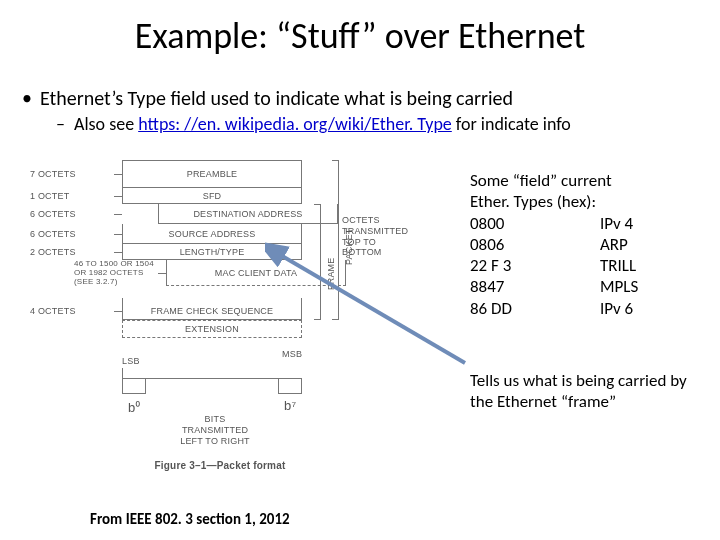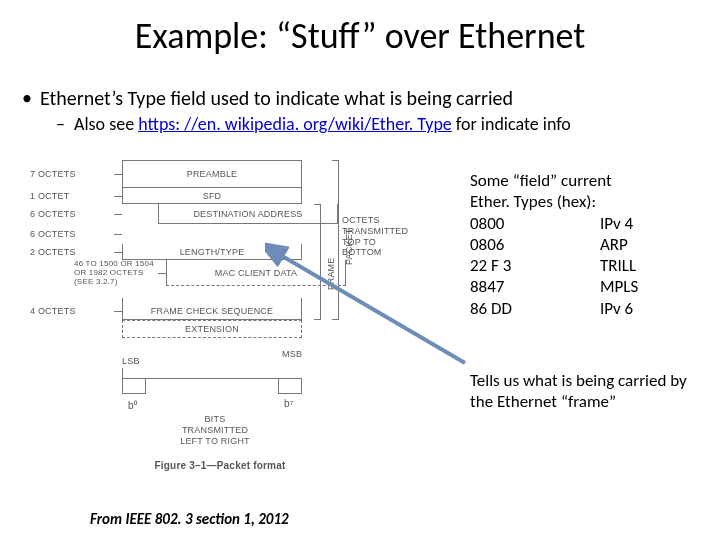--- a/index.html
+++ b/index.html
@@ -144,21 +144,21 @@
   }
   .diagram .bitrow-stub {
     position: absolute;
     border: 1px solid #777;
     border-top: none;
     border-right: none;
     box-sizing: border-box;
   }
   .diagram .bitlabel {
     position: absolute;
-    font-size: 10px;
+    font-size: 13px;
   }
   .diagram .bitnote {
     position: absolute;
     font-size: 9px;
     line-height: 1.2;
   }
   .diagram .figcap {
     position: absolute;
     font-size: 10px;
     font-weight: bold;
@@ -193,21 +193,20 @@
     width: 230px;
     font-size: 17px;
     line-height: 1.25;
   }
 
   .source {
     position: absolute;
     left: 90px;
     top: 510px;
     font-size: 15px;
-    font-style: italic;
     font-weight: bold;
     text-align: right;
   }
 
   
   .arrow-svg {
     position: absolute;
     left: 265px;
     top: 158px;
     width: 205px;
@@ -243,20 +242,21 @@
       <div class="field" style="top:0; height:16px; border-top:none;">SFD</div>
     </div>
     <div class="row" style="top:44px; height:20px;">
       <div class="olabel">6 OCTETS</div>
       <div class="tick" style="top:10px;"></div>
       <div class="field" style="top:0; height:20px; border-top:none;margin-left:36px;">DESTINATION ADDRESS</div>
     </div>
     <div class="row" style="top:64px; height:20px;">
       <div class="olabel">6 OCTETS</div>
       <div class="tick" style="top:10px;"></div>
+      <div class="field" style="top:0; height:20px; border-top:none;">SOURCE ADDRESS</div>
     </div>
     <div class="row" style="top:84px; height:16px;">
       <div class="olabel">2 OCTETS</div>
       <div class="tick" style="top:8px;"></div>
       <div class="field" style="top:0; height:16px; border-top:none;">LENGTH/TYPE</div>
     </div>
     <div class="row" style="top:100px; height:26px;margin-left:44px;">
       <div class="olabel" style="white-space:pre-line; font-size:8px; line-height:1.1;">46 TO 1500 OR 1504
 OR 1982 OCTETS
 (SEE 3.2.7)</div>

